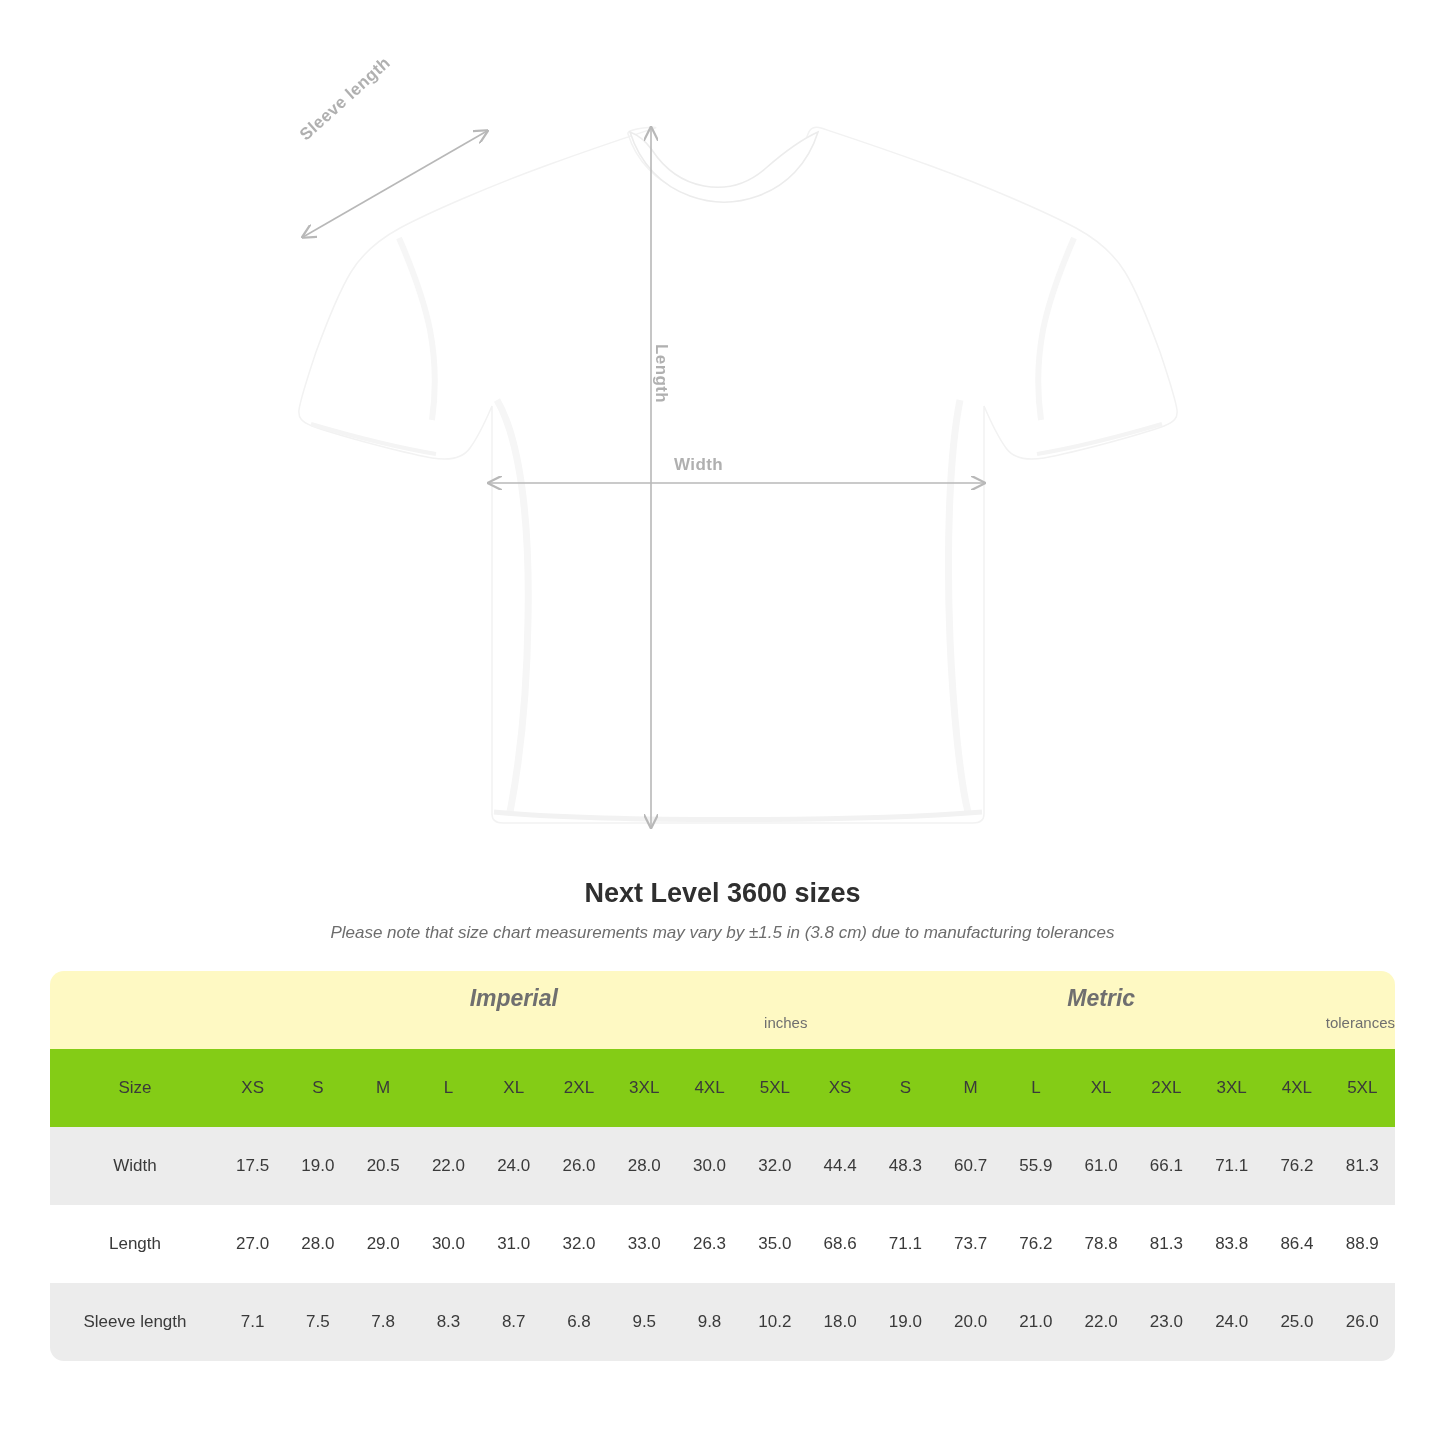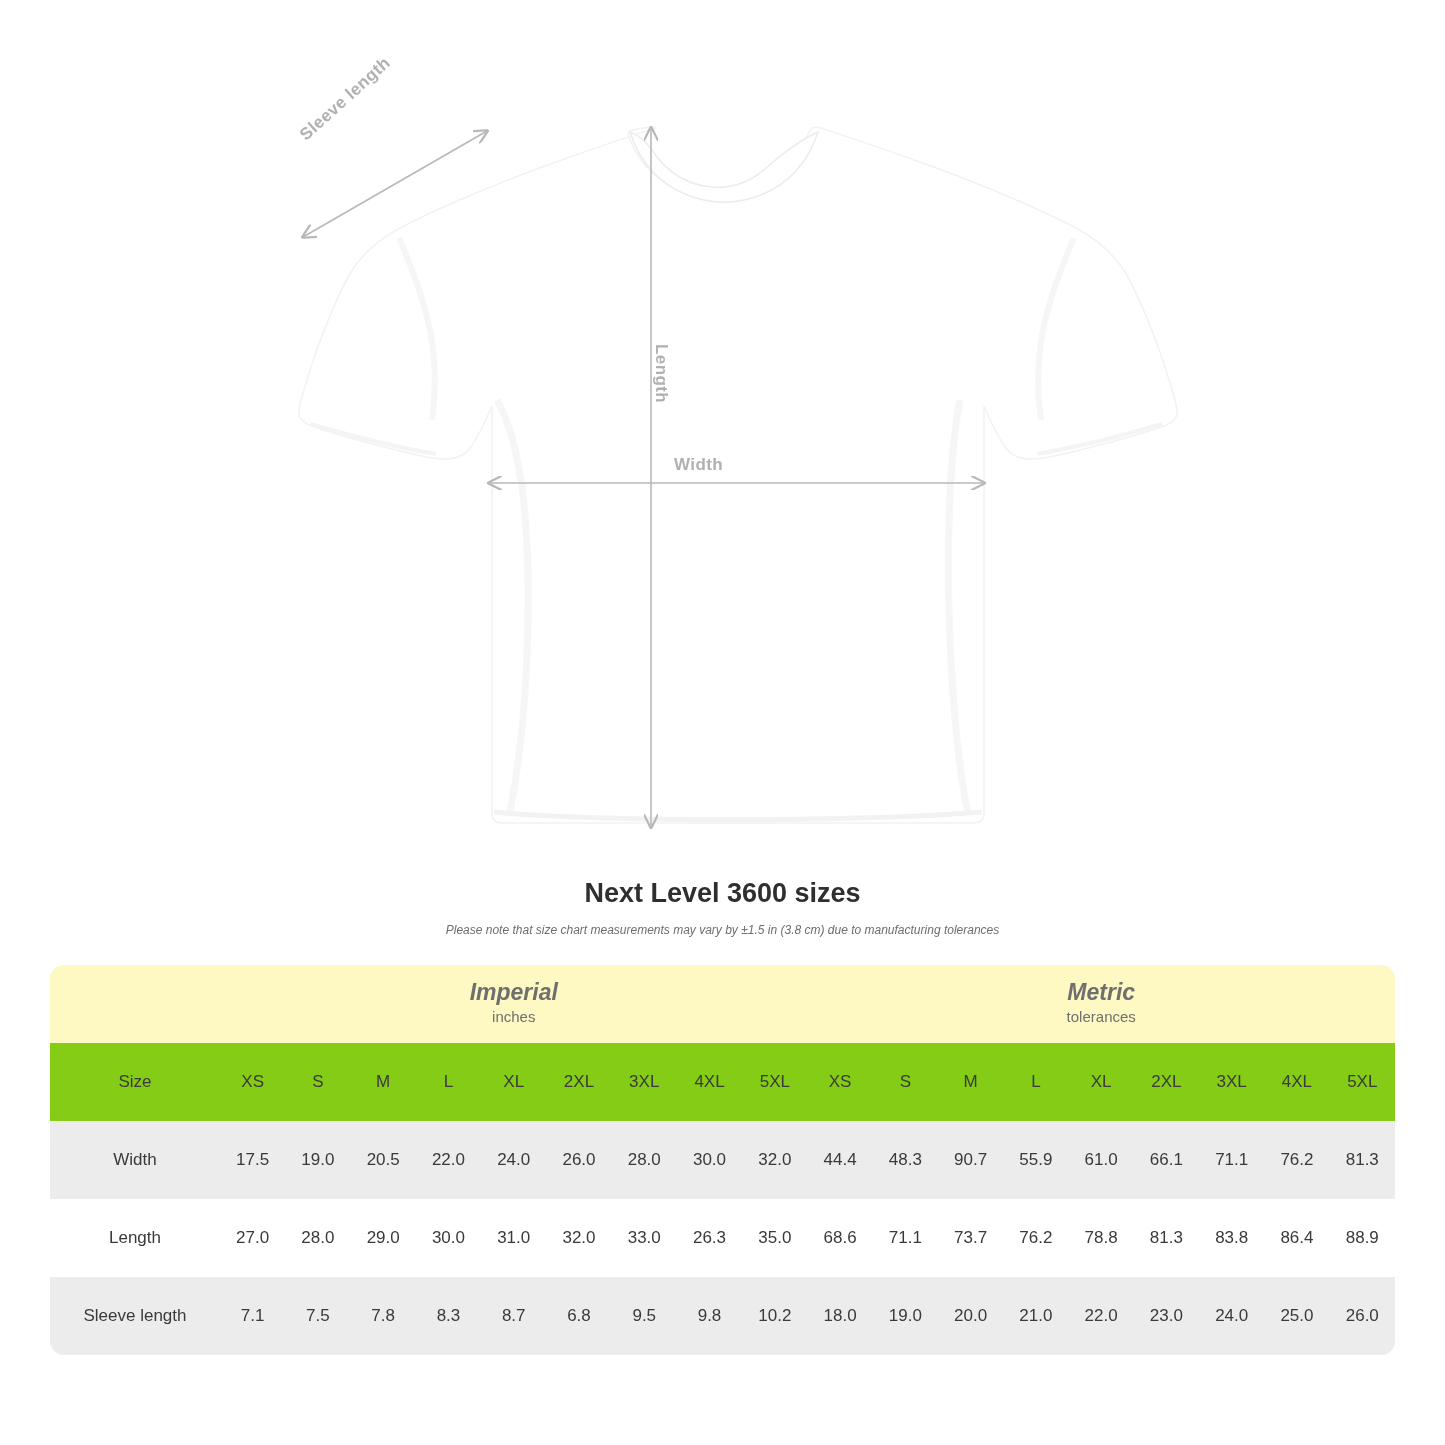--- a/index.html
+++ b/index.html
@@ -65,21 +65,21 @@
     text-align: center;
     margin-top: 18px;
   }
   .chart-title {
     font-size: 27px;
     font-weight: bold;
     color: #2f2f2f;
     margin: 0 0 14px 0;
   }
   .chart-note {
-    font-size: 12px;
+    font-size: 17px;
     font-style: italic;
     color: #6d6d6d;
     margin: 8px;
   }
 
   
   .table-wrap {
     margin: 28px 50px 0 50px;
     border-radius: 14px;
     overflow: hidden;
@@ -108,20 +108,21 @@
     font-style: italic;
     color: #6f6f6f;
     line-height: 1.15;
   }
   .unit-sub {
     font-size: 15px;
     color: #6f6f6f;
     font-style: normal;
     font-weight: normal;
     line-height: 1.6;
+    text-align: right;
   }
   .row-sizes td {
     background: #84cc16;
     font-weight: bold;
     font-size: 17px;
   }
   .row-alt td {
     background: #ececec;
   }
   .row-white td {
@@ -276,21 +277,21 @@
           <td>19.0</td>
           <td>20.5</td>
           <td>22.0</td>
           <td>24.0</td>
           <td>26.0</td>
           <td>28.0</td>
           <td>30.0</td>
           <td>32.0</td>
           <td>44.4</td>
           <td>48.3</td>
-          <td>90.7</td>
+          <td>60.7</td>
           <td>55.9</td>
           <td>61.0</td>
           <td>66.1</td>
           <td>71.1</td>
           <td>76.2</td>
           <td>81.3</td>
         </tr>
 
         <tr class="row-white">
           <td class="rowlabel">Length</td>

